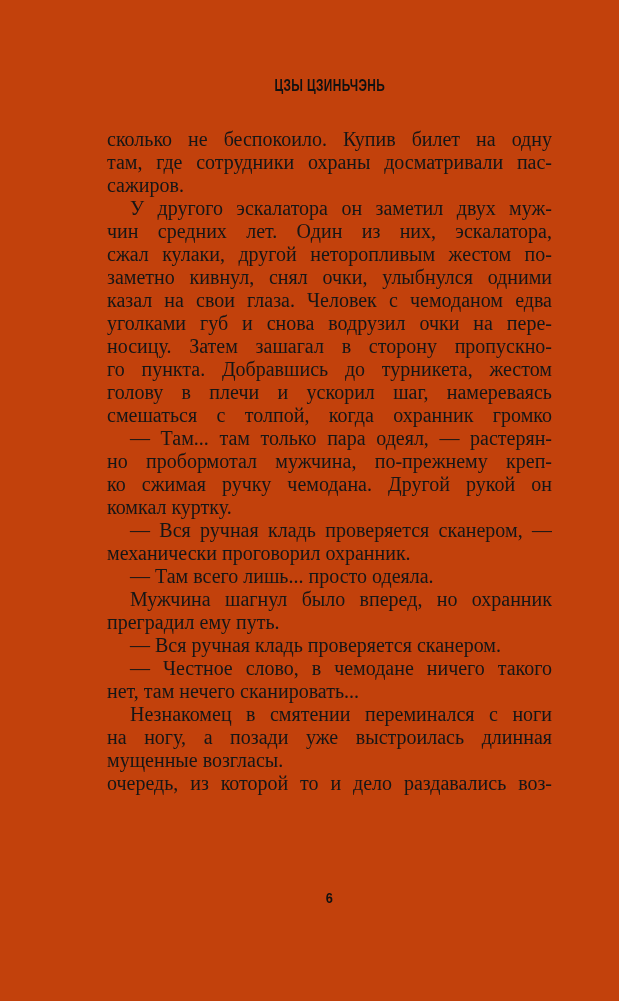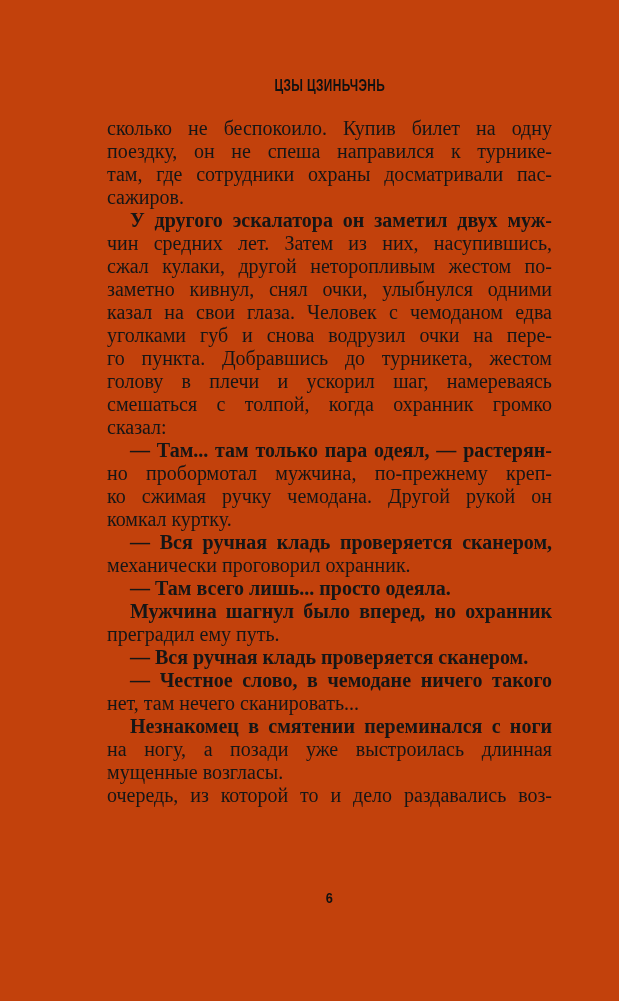--- a/index.html
+++ b/index.html
@@ -29,37 +29,37 @@
     font-size: 16.5px;
     letter-spacing: 0.5px;
     color: #111111;
     transform: scaleX(0.72);
     transform-origin: 50% 50%;
     white-space: nowrap;
   }
   .page-text {
     position: absolute;
     left: 107px;
-    top: 117px;
+    top: 128px;
     width: 445px;
     font-size: 20px;
     color: #161616;
   }
   .para { margin: 0; padding: 0; }
   .line {
     height: 23px;
     line-height: 23px;
     overflow: hidden;
     text-align: justify;
     text-align-last: left;
     text-justify: inter-word;
     white-space: normal;
   }
   .line.j { text-align-last: justify; }
-  .line.ind { text-indent: 23px; font-weight: bold; }
+  .line.ind { text-indent: 23px; }
   .page-number {
     position: absolute;
     top: 889px;
     left: 107px;
     width: 445px;
     text-align: center;
   }
   .page-number .num-inner {
     display: inline-block;
     font-family: "Liberation Sans", sans-serif;
@@ -75,35 +75,34 @@
 
 <div class="page">
 
   <div class="running-header">
     <span class="hdr-inner">ЦЗЫ ЦЗИНЬЧЭНЬ</span>
   </div>
 
   <div class="page-text">
       <div class="para">
         <div class="line j">сколько не беспокоило. Купив билет на одну</div>
-        <div class="line j">поездку, он не спеша направился к турнике-</div>
         <div class="line j">там, где сотрудники охраны досматривали пас-</div>
         <div class="line">сажиров.</div>
       </div>
       <div class="para">
         <div class="line j ind">У другого эскалатора он заметил двух муж-</div>
-        <div class="line j">чин средних лет. Затем из них, насупившись,</div>
+        <div class="line j">чин средних лет. Один из них, эскалатора,</div>
         <div class="line j">сжал кулаки, другой неторопливым жестом по-</div>
         <div class="line j">заметно кивнул, снял очки, улыбнулся одними</div>
         <div class="line j">казал на свои глаза. Человек с чемоданом едва</div>
         <div class="line j">уголками губ и снова водрузил очки на пере-</div>
+        <div class="line j">носицу. Затем зашагал в сторону пропускно-</div>
         <div class="line j">го пункта. Добравшись до турникета, жестом</div>
         <div class="line j">голову в плечи и ускорил шаг, намереваясь</div>
         <div class="line j">смешаться с толпой, когда охранник громко</div>
-        <div class="line">сказал:</div>
       </div>
       <div class="para">
         <div class="line j ind">— Там... там только пара одеял, — растерян-</div>
         <div class="line j">но пробормотал мужчина, по-прежнему креп-</div>
         <div class="line j">ко сжимая ручку чемодана. Другой рукой он</div>
         <div class="line">комкал куртку.</div>
       </div>
       <div class="para">
         <div class="line j ind">— Вся ручная кладь проверяется сканером, —</div>
         <div class="line">механически проговорил охранник.</div>

